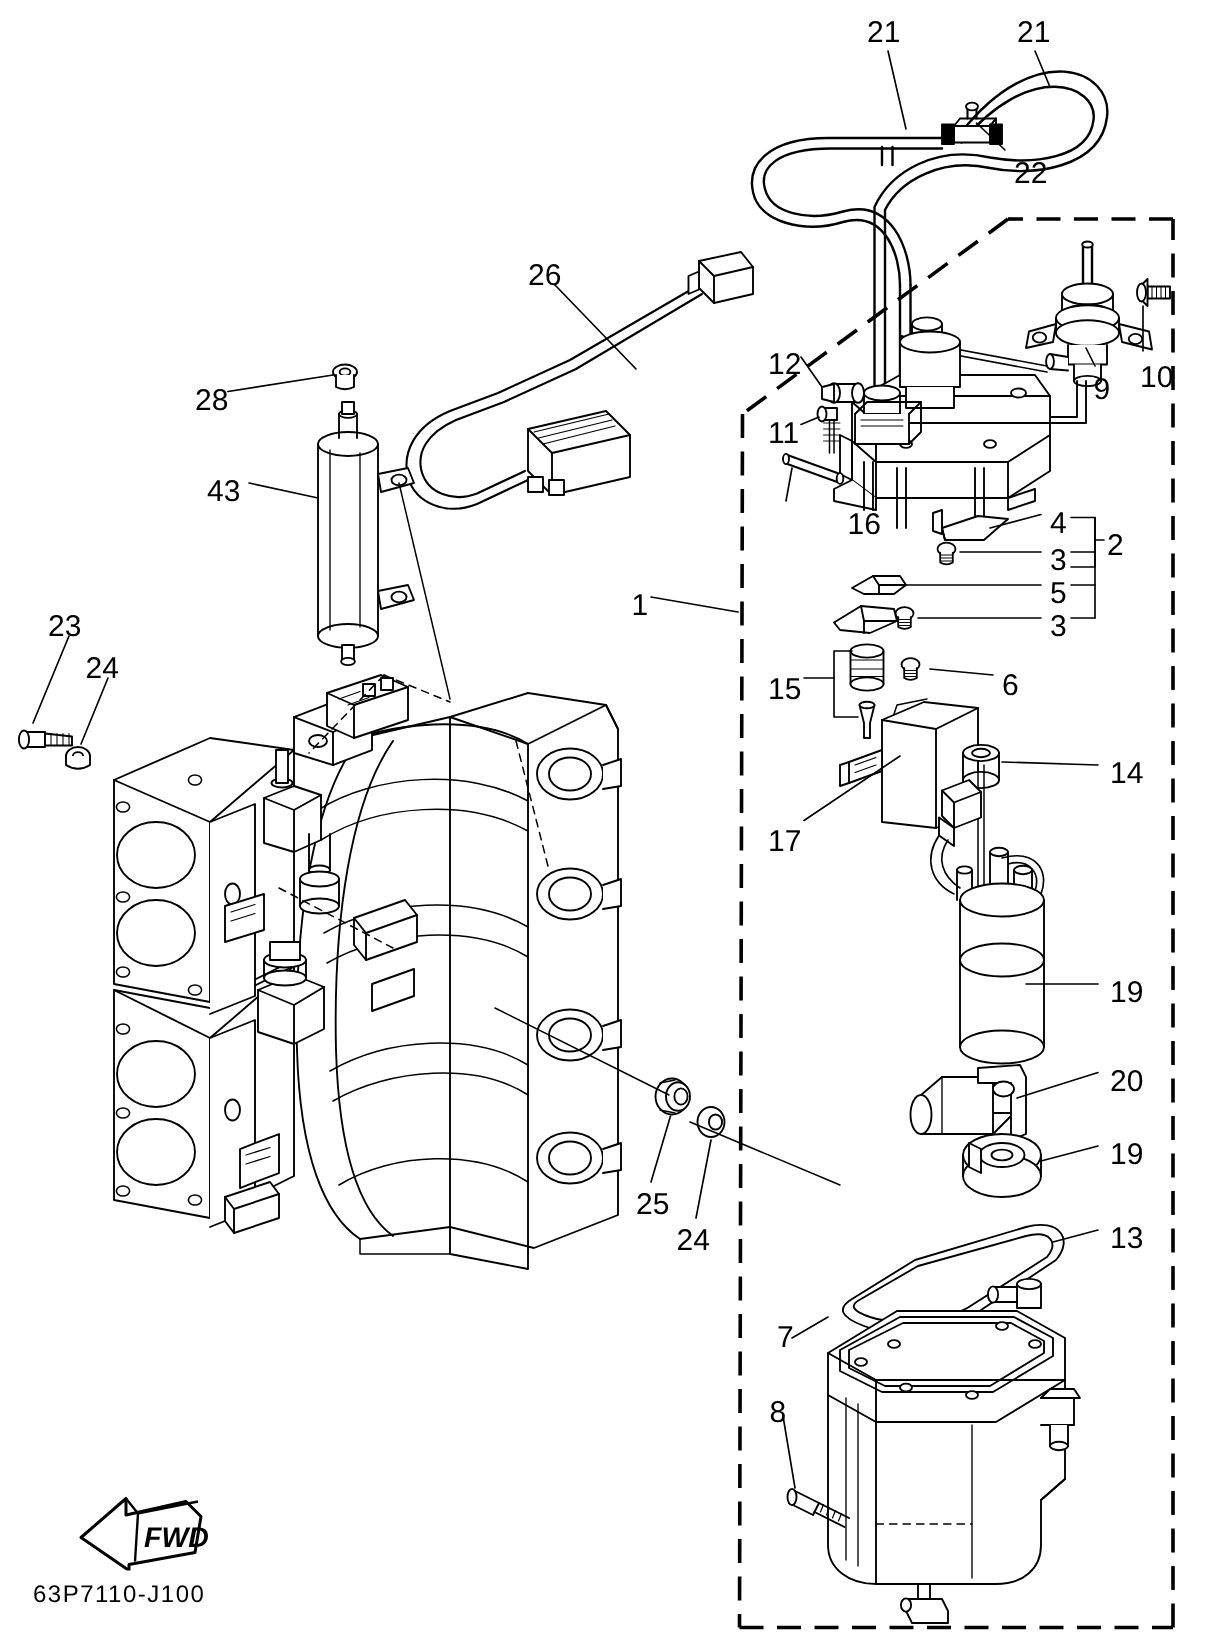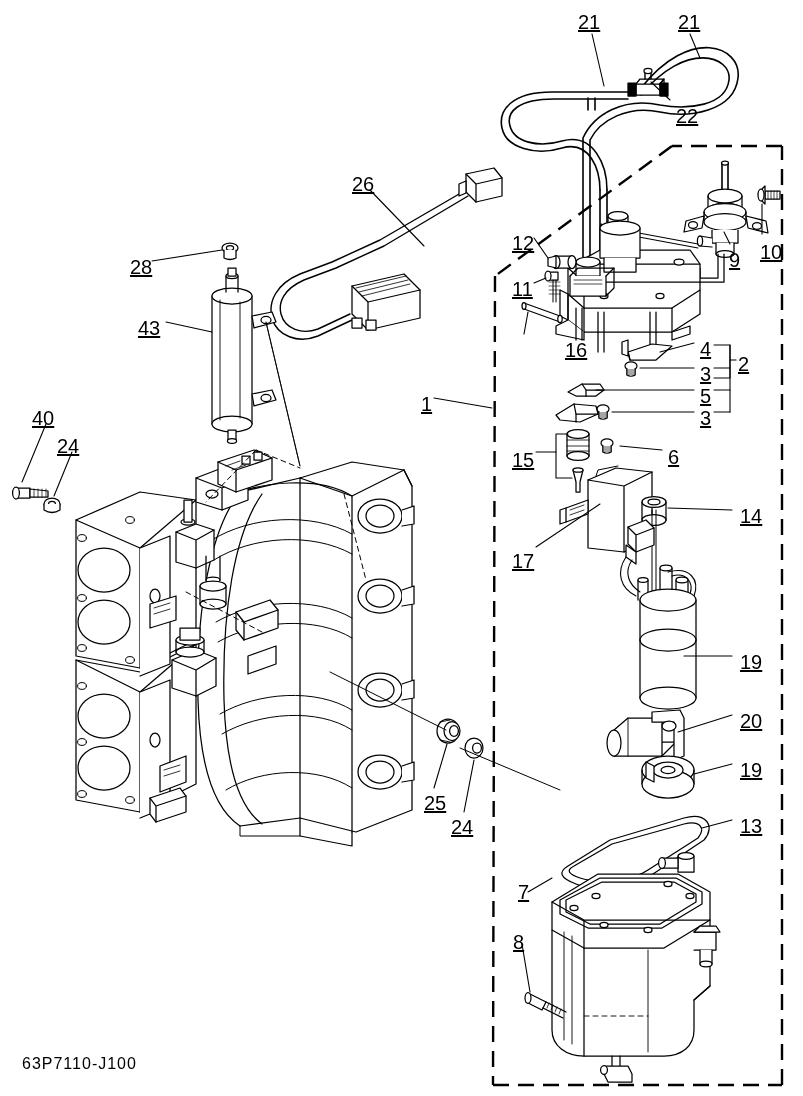--- a/index.html
+++ b/index.html
@@ -2,21 +2,21 @@
 <html><head>
 <meta charset="utf-8">
 <style>
   html,body{margin:0;padding:0;background:#ffffff;}
   body{width:803px;height:1096px;position:relative;overflow:hidden;
        font-family:"Liberation Sans","DejaVu Sans",sans-serif;color:#000;}
   #sheet{position:absolute;left:0;top:0;width:803px;height:1096px;}
   svg.layer{position:absolute;left:0;top:0;width:803px;height:1096px;overflow:visible;}
   .lbl{position:absolute;font-size:20px;line-height:20px;color:#000;
        font-family:"Liberation Sans","DejaVu Sans",sans-serif;
-       letter-spacing:0px;white-space:nowrap;text-decoration:underline;}
+       letter-spacing:0px;white-space:nowrap;}
   .partno{position:absolute;left:22px;top:1055px;font-size:16px;letter-spacing:1px;}
   .fwdwrap{position:absolute;left:50px;top:995px;width:90px;height:52px;}
 </style>
 </head>
 <body>
 
 <div id="sheet">
 
   <svg class="layer" viewBox="0 0 803 1096">
     <defs>
@@ -536,41 +536,48 @@
         <path d="M256,450 L206,502" stroke-dasharray="5 4" stroke-width="1"></path>
         <path d="M256,450 L300,468" stroke-dasharray="5 4" stroke-width="1"></path>
         <path d="M186,592 L262,632" stroke-dasharray="5 4" stroke-width="1"></path>
         <path d="M344,494 L366,580" stroke-dasharray="5 4" stroke-width="1"></path>
         <path d="M330,672 L446,730" stroke-width="1"></path>
         <path d="M460,748 L560,790" stroke-width="1"></path>
       </g>
     </g>
   </svg>
 
+  <div class="fwdwrap">
+    <svg viewBox="0 0 90 52" width="90" height="52">
+      <path d="M4,30 L34,4 L34,15 L74,6 L84,16 L80,40 L36,48 L36,52 Z" fill="#fff" stroke="#000" stroke-width="2" stroke-linejoin="round"></path>
+      <path d="M34,4 L42,14 L82,6 M42,14 L40,46" fill="none" stroke="#000" stroke-width="1.6"></path>
+      <text x="46" y="36" font-family="Liberation Sans, sans-serif" font-size="19" font-weight="bold" font-style="italic" fill="#000">FWD</text>
+    </svg>
+  </div>
 
   <div class="partno">63P7110-J100</div>
 
   <div id="callouts">
       <div class="lbl" style="left: 578px; top: 12px;">21</div>
       <div class="lbl" style="left: 678px; top: 12px;">21</div>
       <div class="lbl" style="left: 676px; top: 106px;">22</div>
       <div class="lbl" style="left: 352px; top: 174px;">26</div>
       <div class="lbl" style="left: 729px; top: 250px;">9</div>
       <div class="lbl" style="left: 760px; top: 242px;">10</div>
       <div class="lbl" style="left: 512px; top: 233px;">12</div>
       <div class="lbl" style="left: 512px; top: 279px;">11</div>
       <div class="lbl" style="left: 130px; top: 257px;">28</div>
       <div class="lbl" style="left: 138px; top: 318px;">43</div>
       <div class="lbl" style="left: 532px; top: 340px; margin-left: 33px;">16</div>
       <div class="lbl" style="left: 700px; top: 339px;">4</div>
       <div class="lbl" style="left: 738px; top: 354px;">2</div>
       <div class="lbl" style="left: 700px; top: 364px;">3</div>
       <div class="lbl" style="left: 700px; top: 386px;">5</div>
       <div class="lbl" style="left: 700px; top: 408px;">3</div>
-      <div class="lbl" style="left: 32px; top: 408px;">40</div>
+      <div class="lbl" style="left: 32px; top: 408px;">23</div>
       <div class="lbl" style="left: 57px; top: 436px;">24</div>
       <div class="lbl" style="left: 421px; top: 394px;">1</div>
       <div class="lbl" style="left: 512px; top: 450px;">15</div>
       <div class="lbl" style="left: 668px; top: 447px;">6</div>
       <div class="lbl" style="left: 512px; top: 551px;">17</div>
       <div class="lbl" style="left: 740px; top: 506px;">14</div>
       <div class="lbl" style="left: 740px; top: 652px;">19</div>
       <div class="lbl" style="left: 740px; top: 711px;">20</div>
       <div class="lbl" style="left: 740px; top: 760px;">19</div>
       <div class="lbl" style="left: 424px; top: 793px;">25</div>

